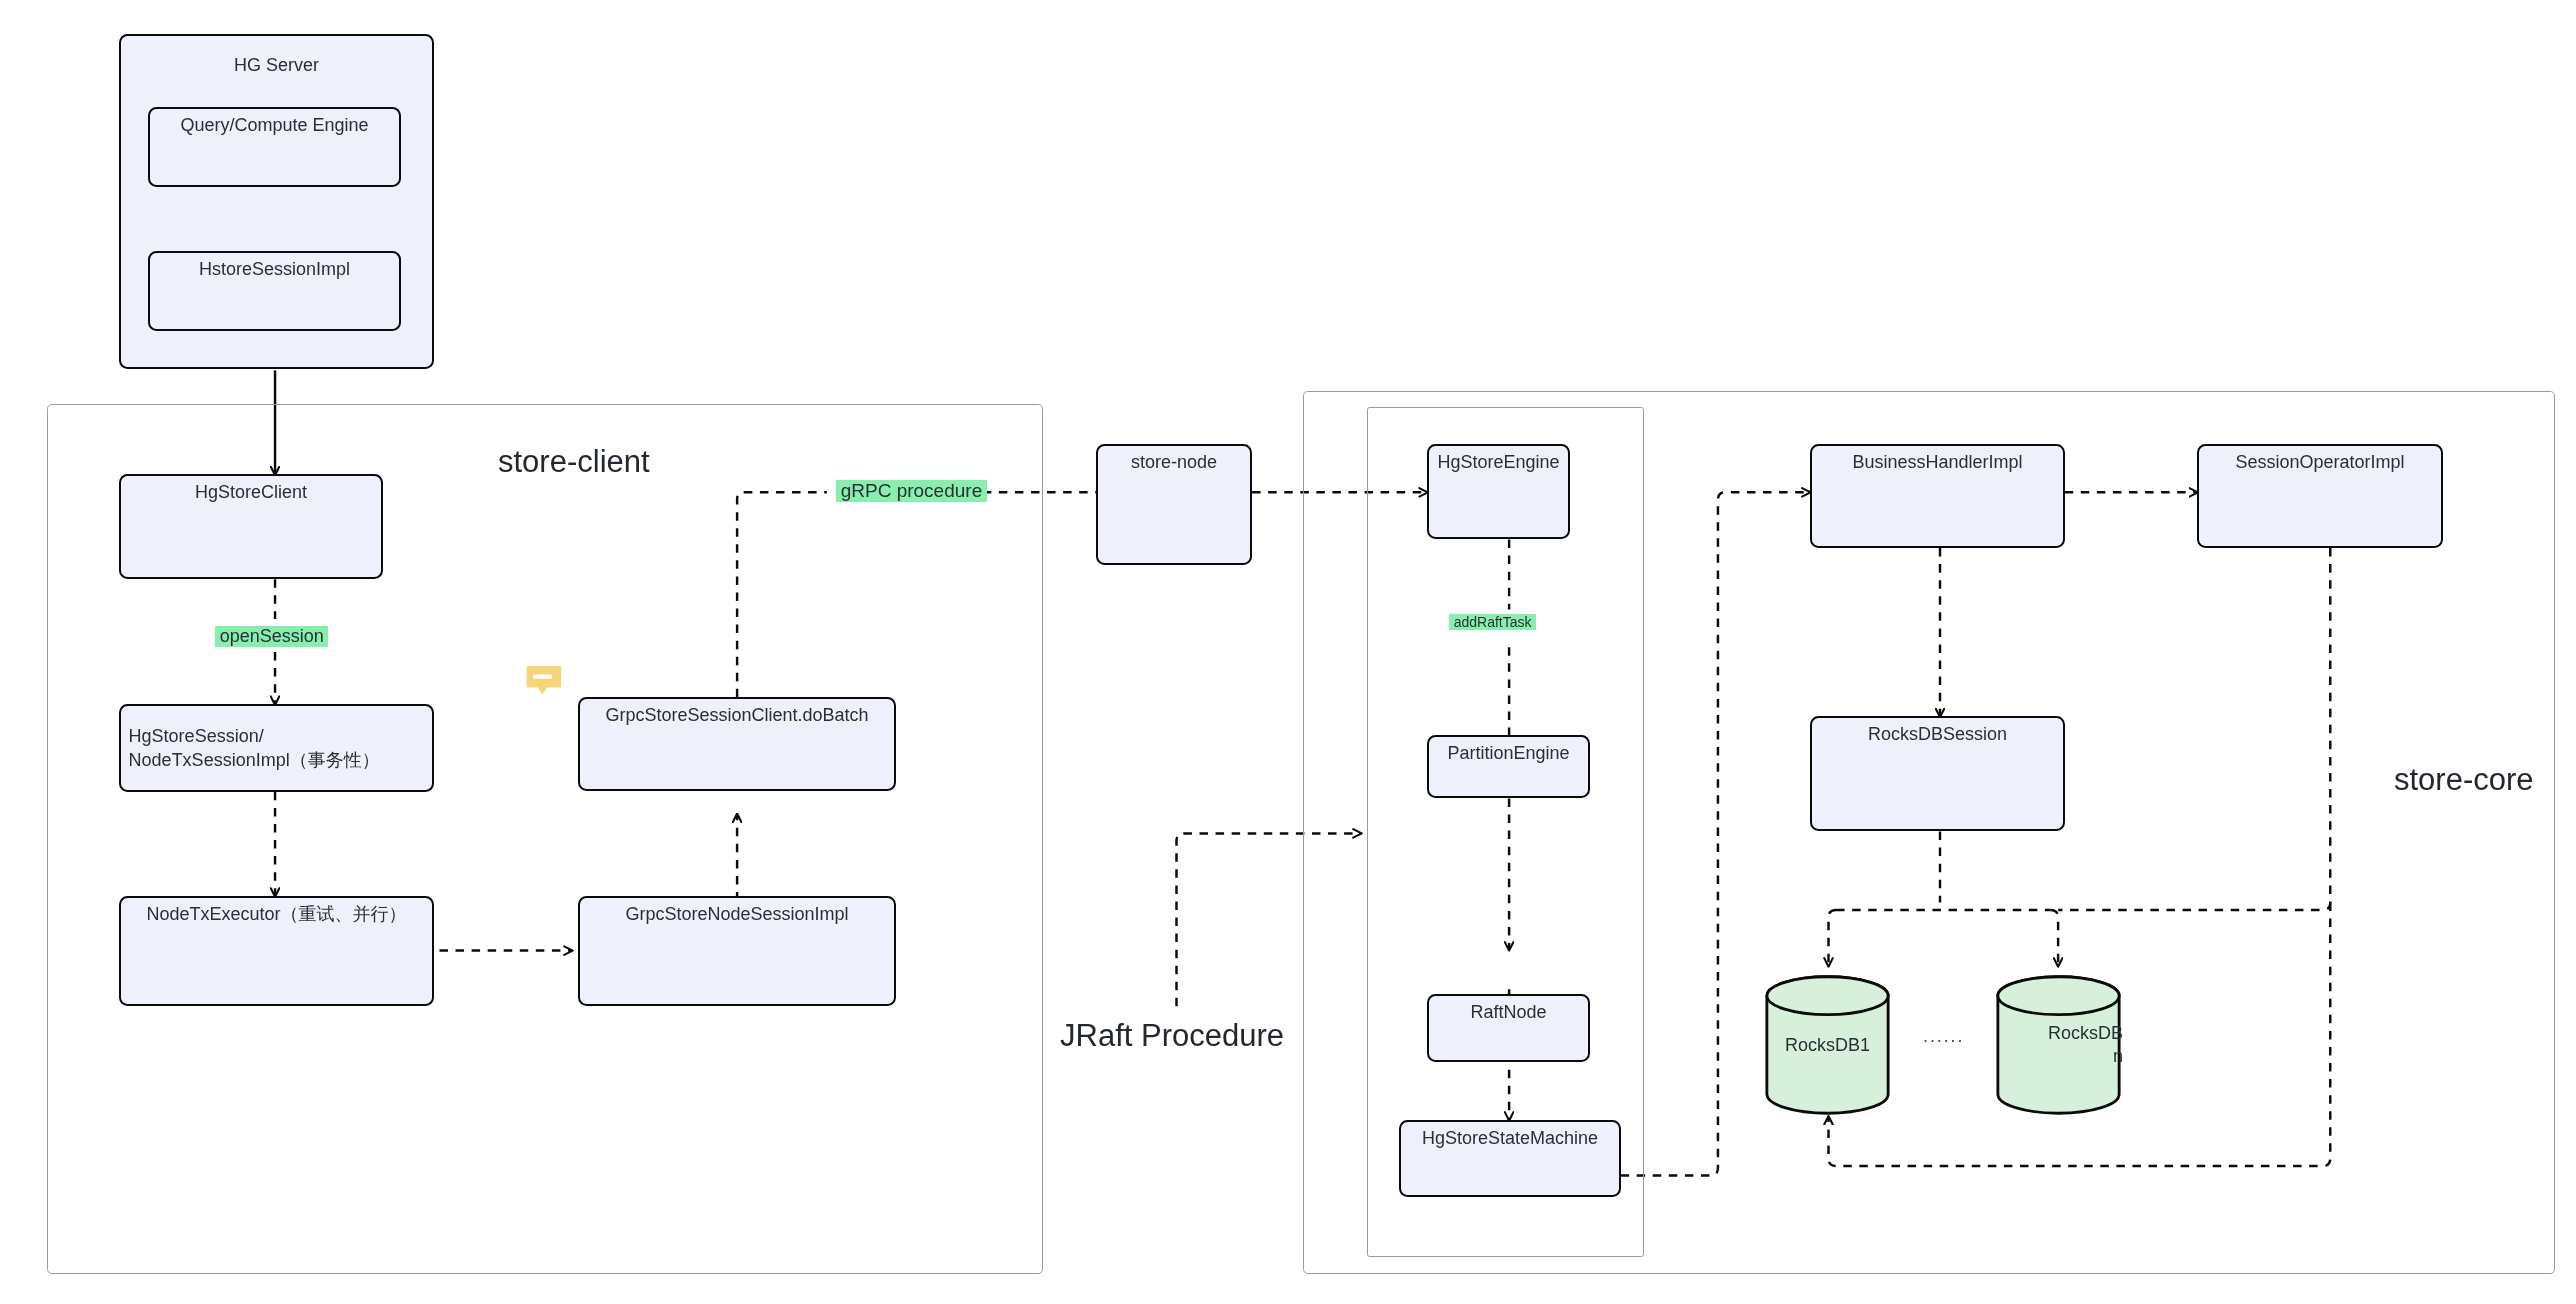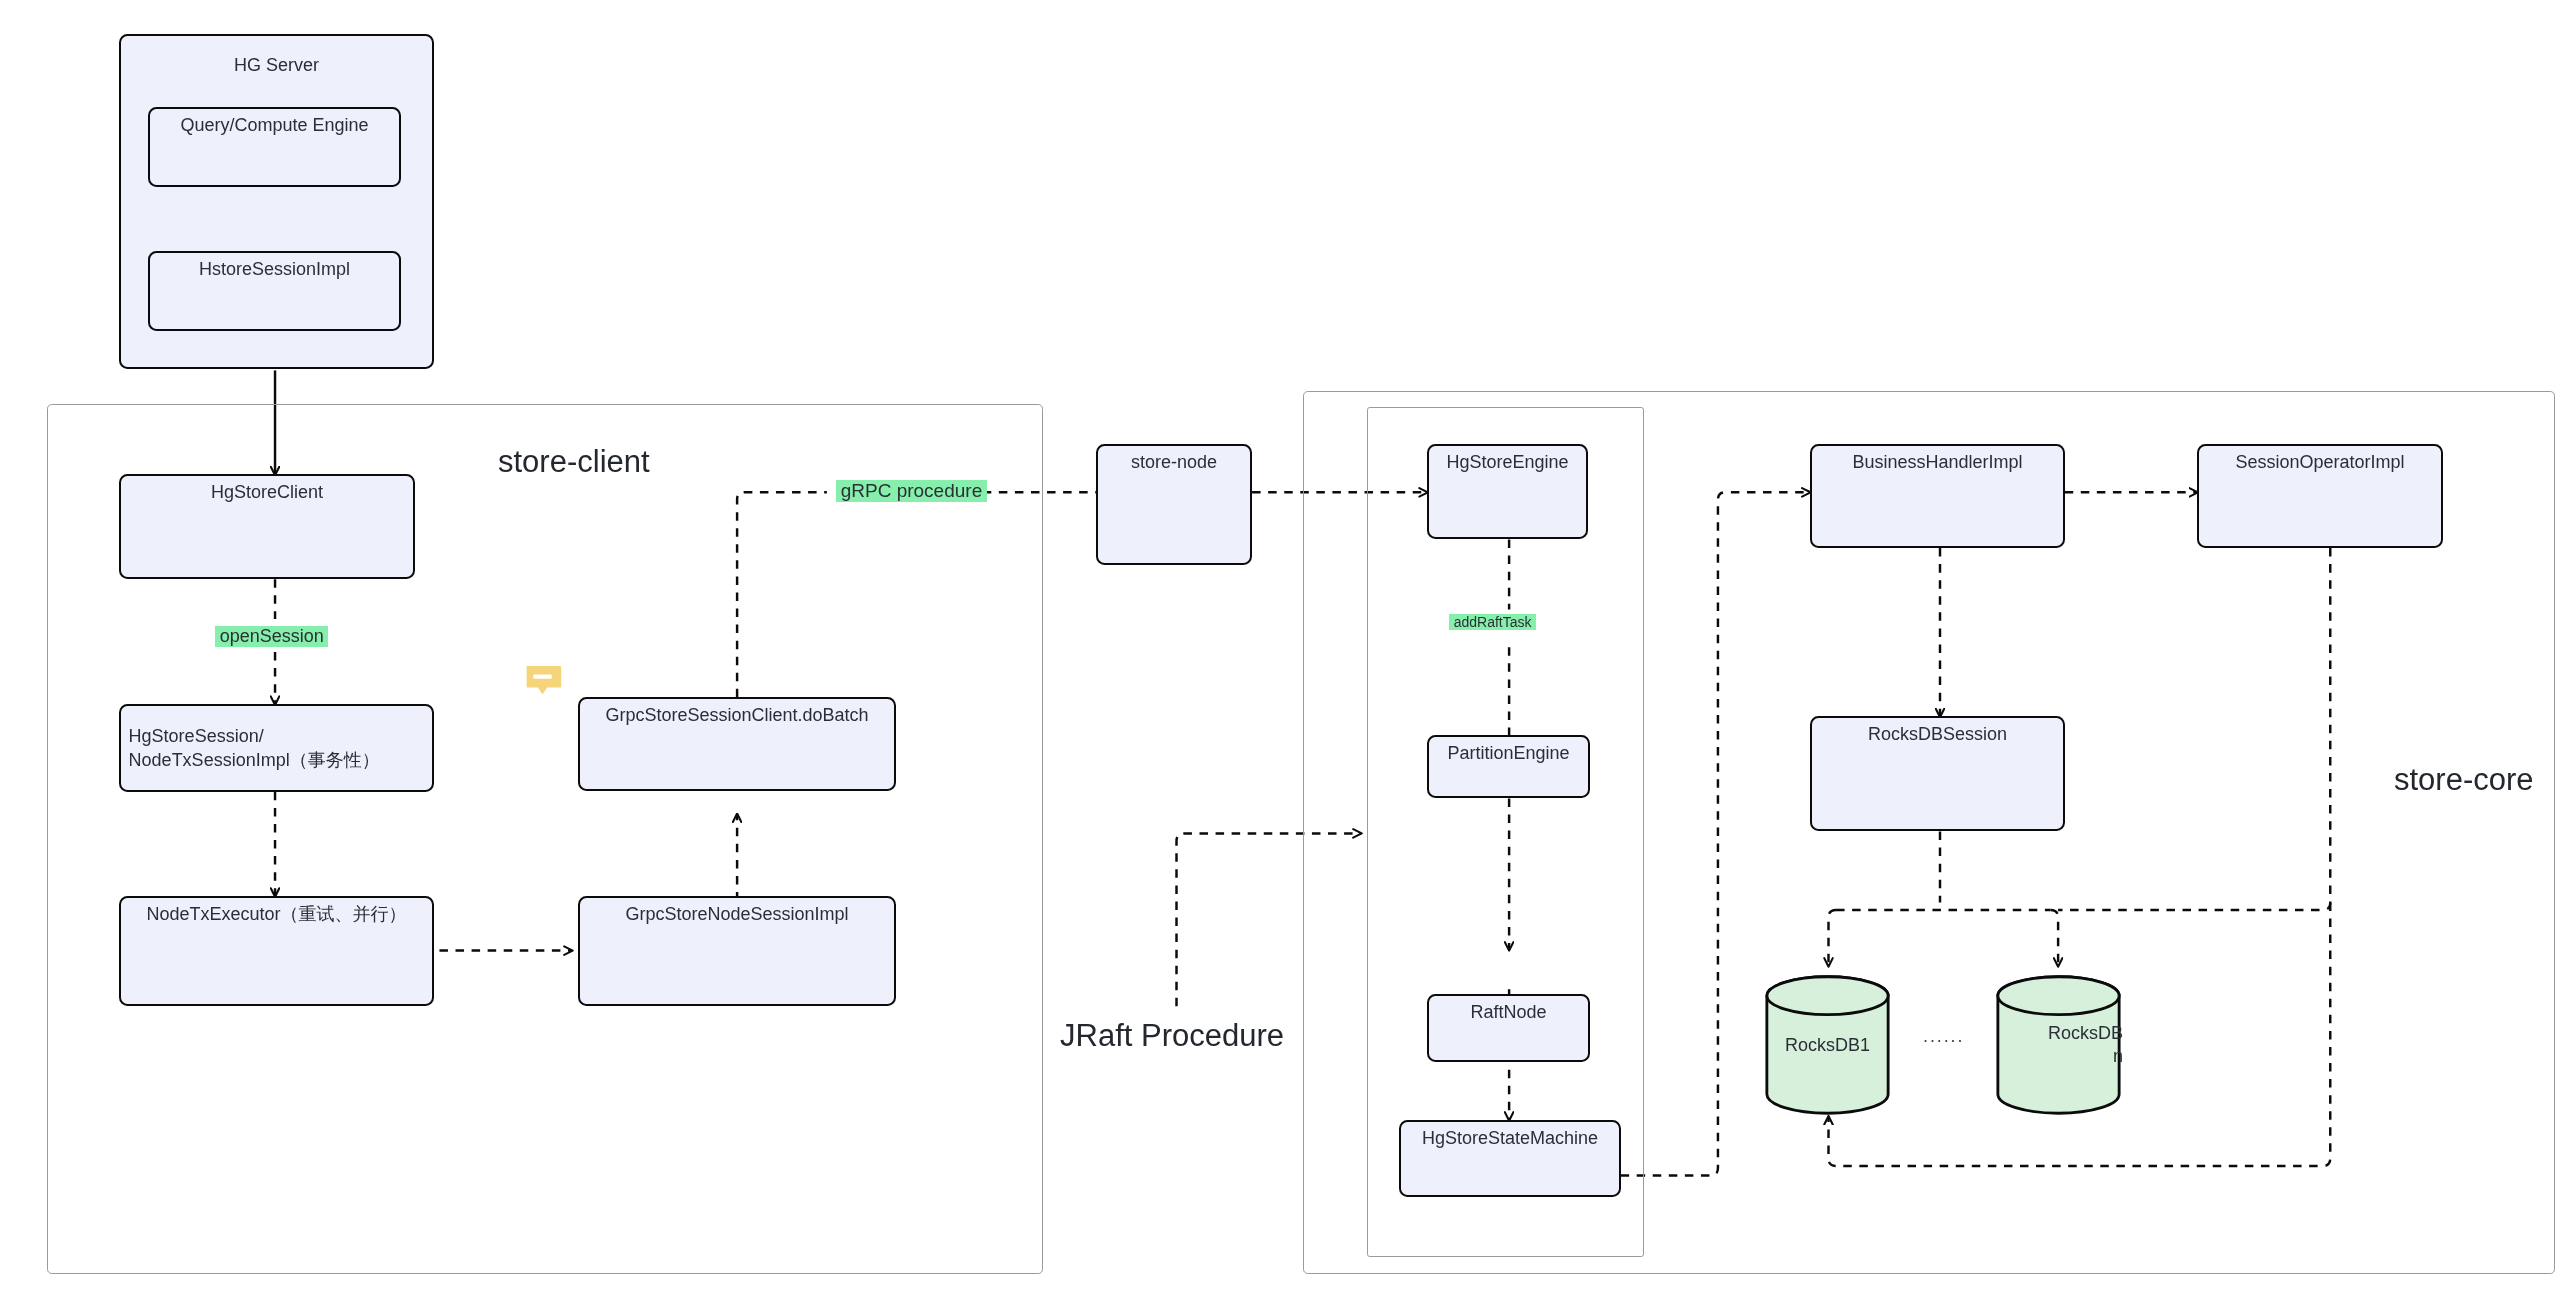--- a/index.html
+++ b/index.html
@@ -89,21 +89,21 @@
   <div class="node" style="left:119px;top:34px;width:315px;height:335px;align-items:flex-start;justify-content:center;padding-top:17px;font-size:18px;">
     <span>HG Server</span>
   </div>
   <div class="node" style="left:148px;top:107px;width:253px;height:80px;font-size:18px;">
     <span>Query/Compute Engine</span>
   </div>
   <div class="node" style="left:148px;top:251px;width:253px;height:80px;font-size:18px;">
     <span>HstoreSessionImpl</span>
   </div>
 
-  <div class="node" style="left:119px;top:474px;width:296px;height:105px;font-size:18px;">
+  <div class="node" style="left:119px;top:474px;width:264px;height:105px;font-size:18px;">
     <span>HgStoreClient</span>
   </div>
 
   <div class="elabel" style="left:215px;top:626px;font-size:18px;">openSession</div>
 
   <div class="node" style="left:119px;top:704px;width:315px;height:88px;font-size:18px;flex-direction:column;">
     <span>HgStoreSession/</span>
     <span>NodeTxSessionImpl（事务性）</span>
   </div>
 
@@ -127,21 +127,21 @@
       </g>
     </svg>
   </div>
 
   <div class="elabel" style="left:836px;top:480px;font-size:19px;">gRPC procedure</div>
 
   <div class="node" style="left:1096px;top:444px;width:156px;height:121px;font-size:18px;">
     <span>store-node</span>
   </div>
 
-  <div class="node" style="left:1427px;top:444px;width:161px;height:95px;font-size:18px;">
+  <div class="node" style="left:1427px;top:444px;width:143px;height:95px;font-size:18px;">
     <span>HgStoreEngine</span>
   </div>
 
   <div class="elabel" style="left:1449px;top:614px;font-size:14px;">addRaftTask</div>
 
   <div class="node" style="left:1427px;top:735px;width:163px;height:63px;font-size:18px;">
     <span>PartitionEngine</span>
   </div>
 
   <div class="node" style="left:1427px;top:950px;width:163px;height:68px;font-size:18px;margin-top:44px;">

